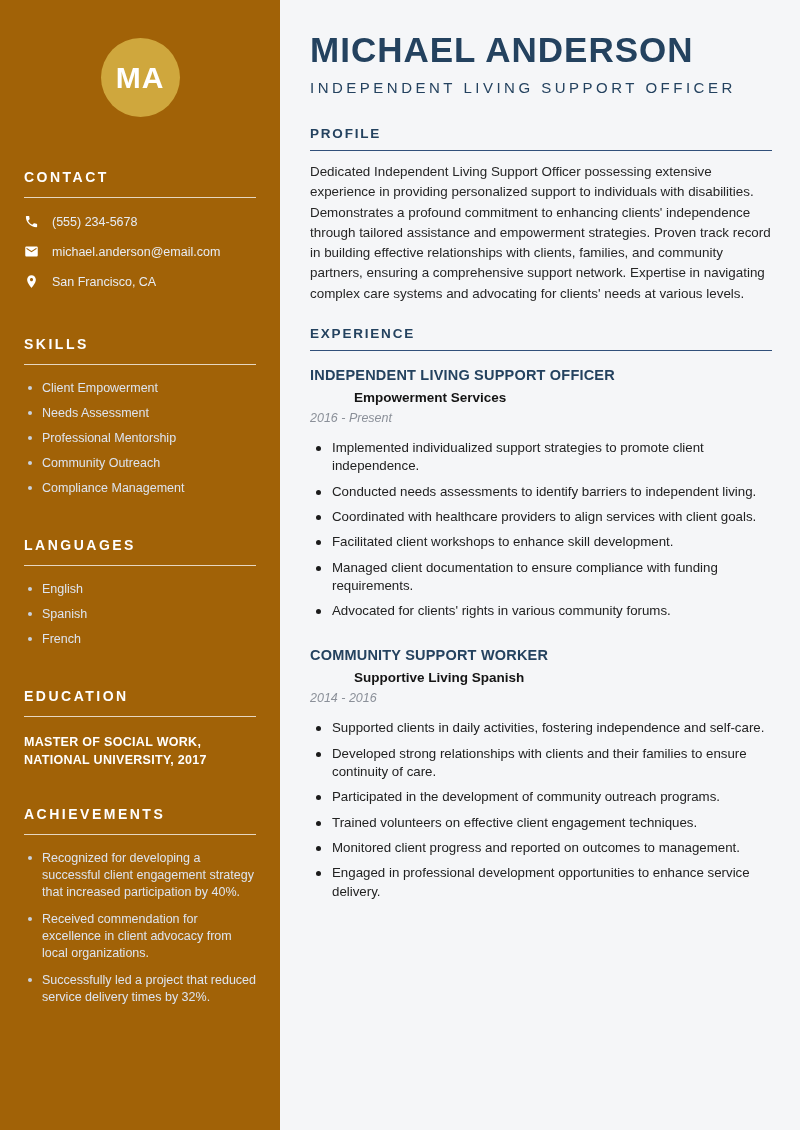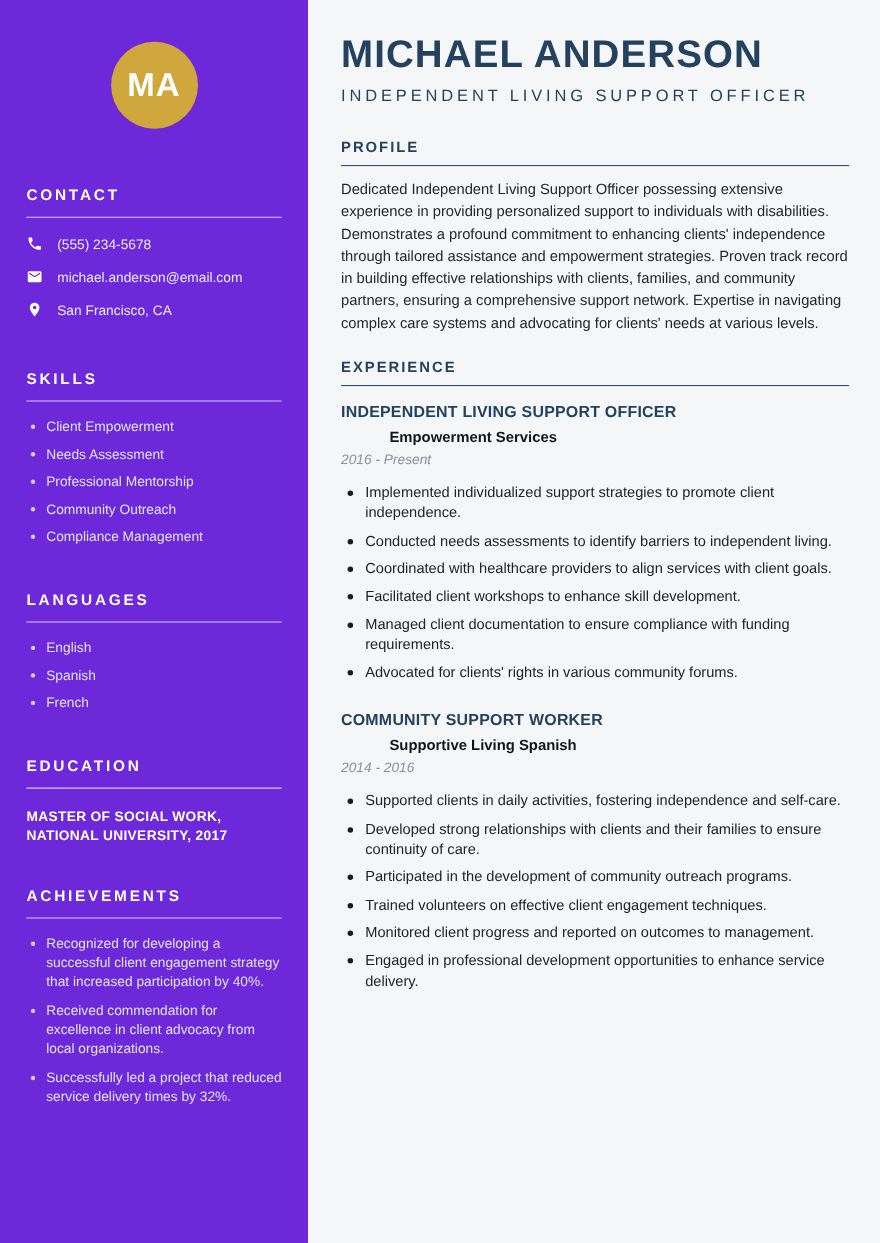--- a/index.html
+++ b/index.html
@@ -7,21 +7,21 @@
     width: 800px; height: 1130px;
     font-family: "Liberation Sans", sans-serif;
     display: flex;
     background: #f5f6f8;
     overflow: hidden;
   }
 
   
   .sidebar {
     width: 280px; min-width: 280px;
-    background: #6d28d9;
+    background: #a16207;
     color: #e7ecf4;
     box-sizing: border-box;
     padding-top: 38px;
   }
   .avatar {
     width: 79px; height: 79px;
     border-radius: 50%;
     background: #cfa73d;
     margin: 0 auto;
     display: flex; align-items: center; justify-content: center;

